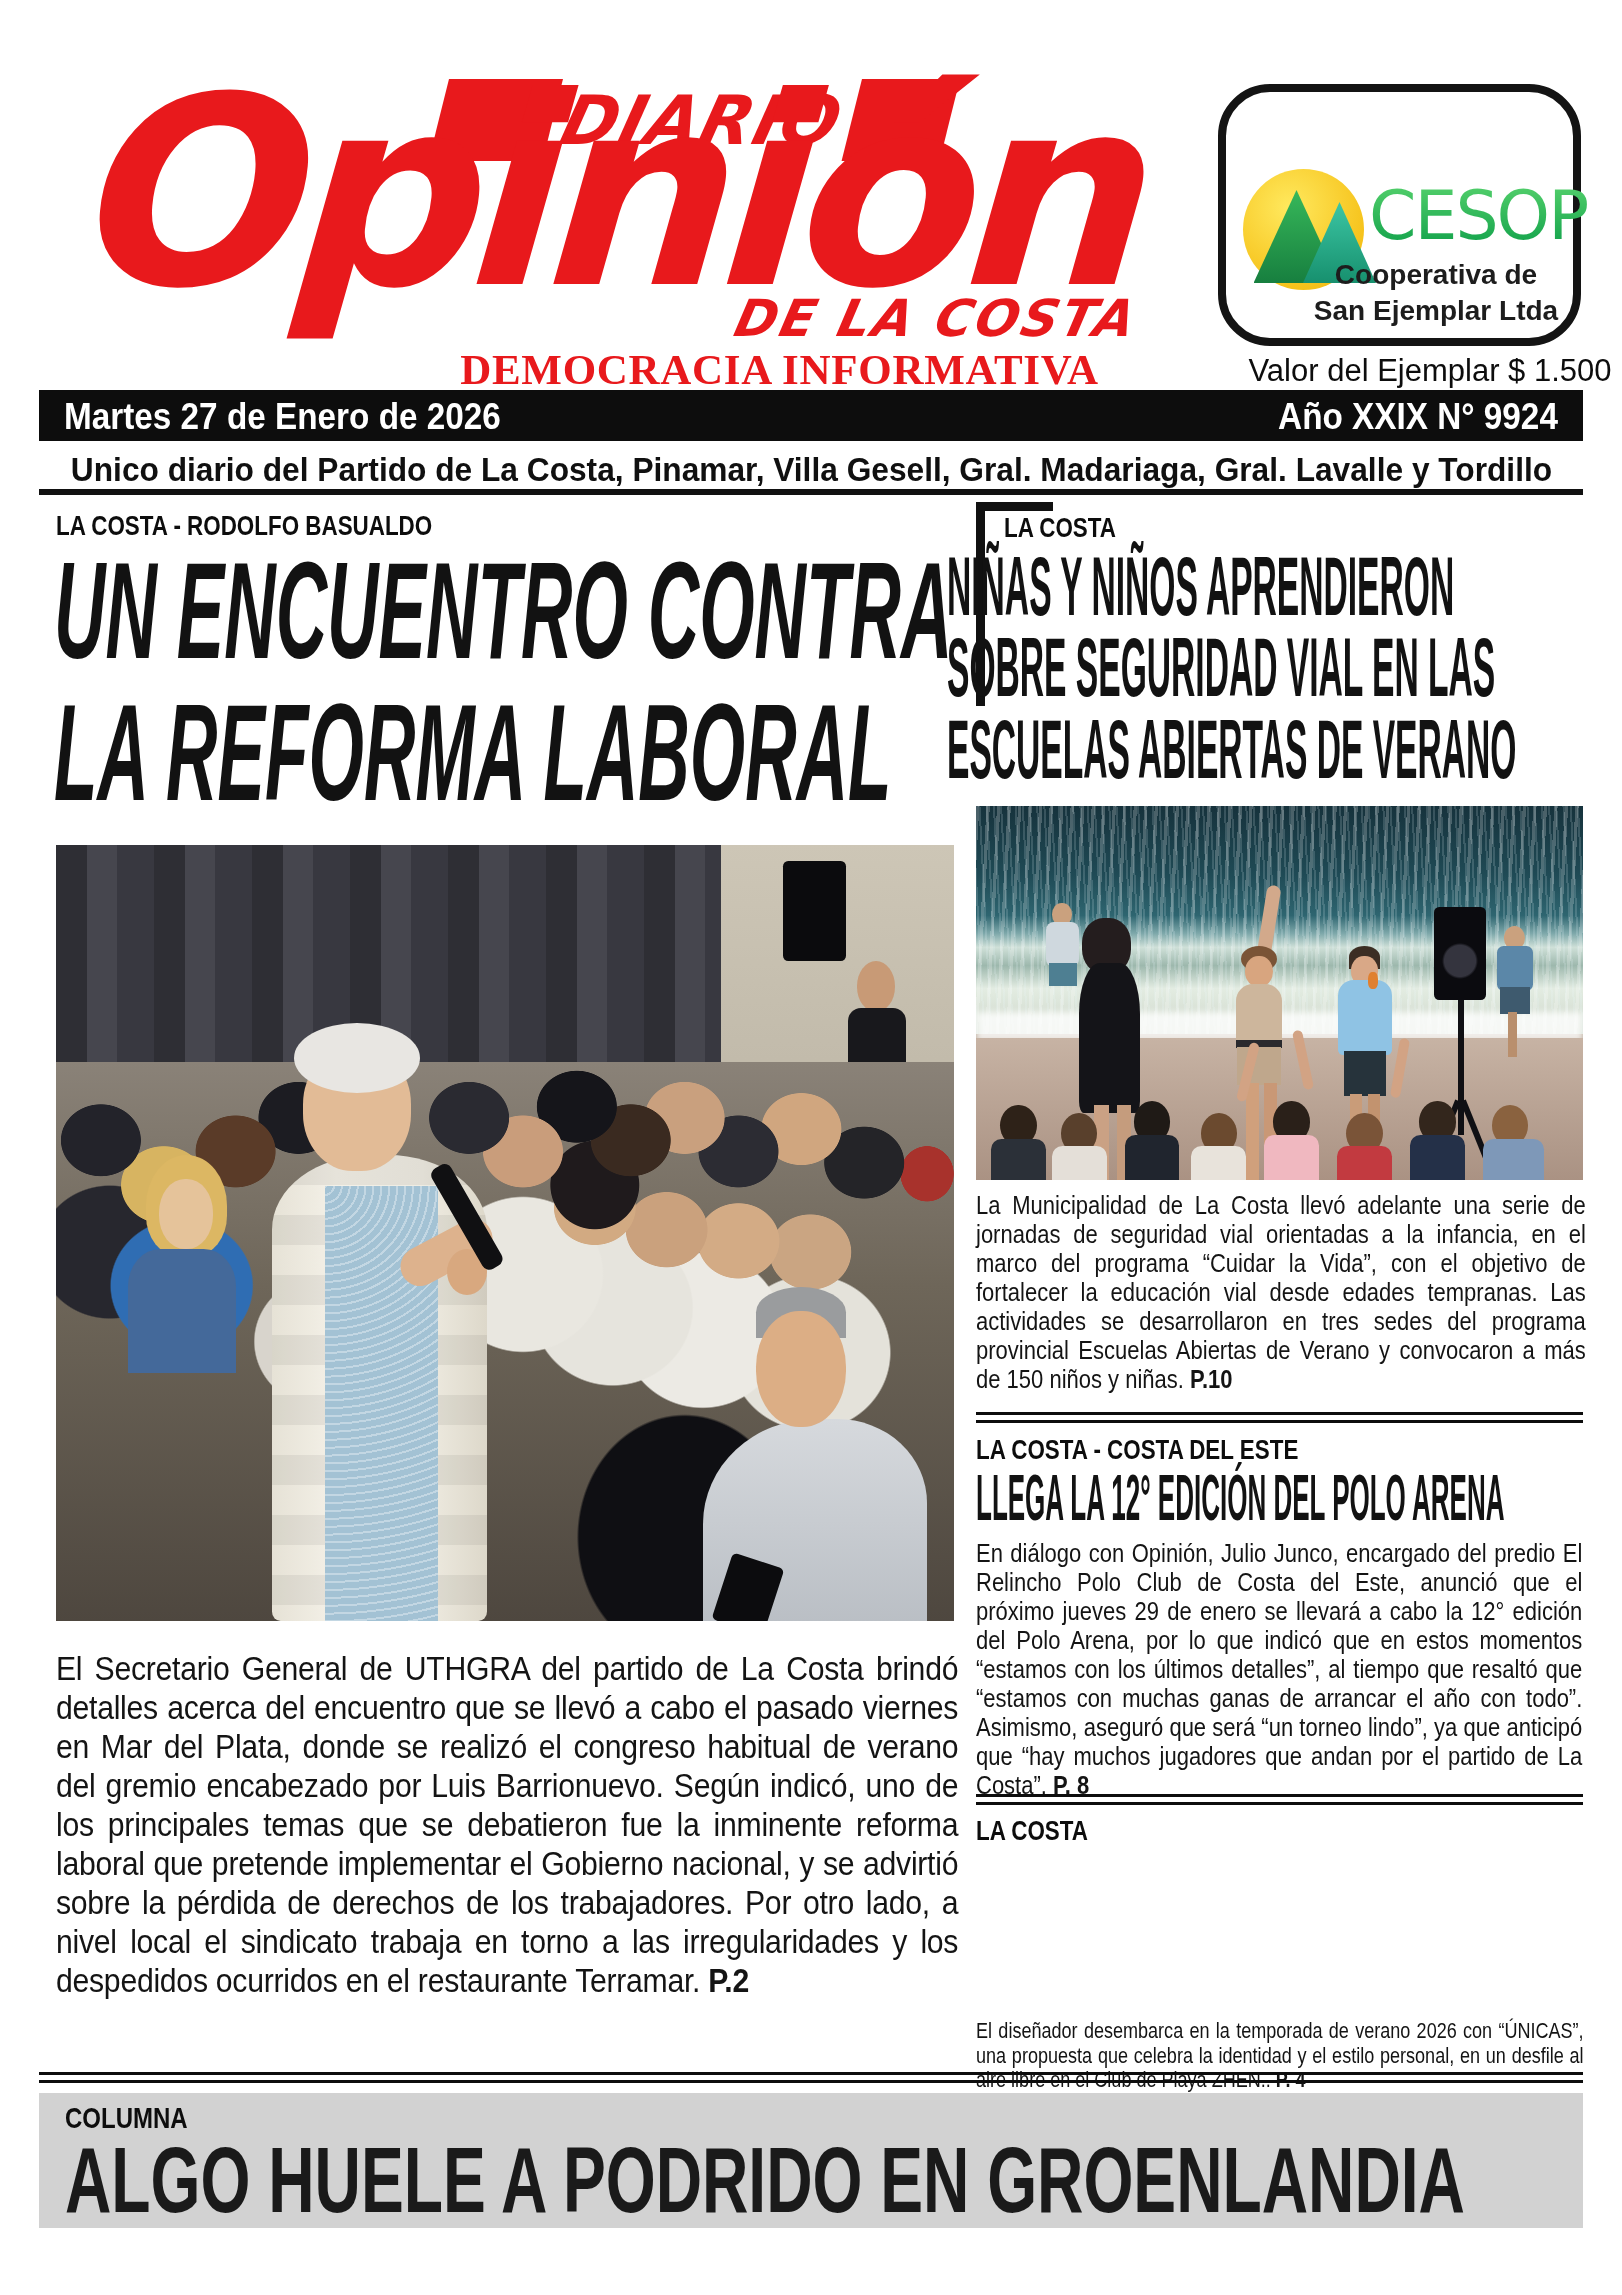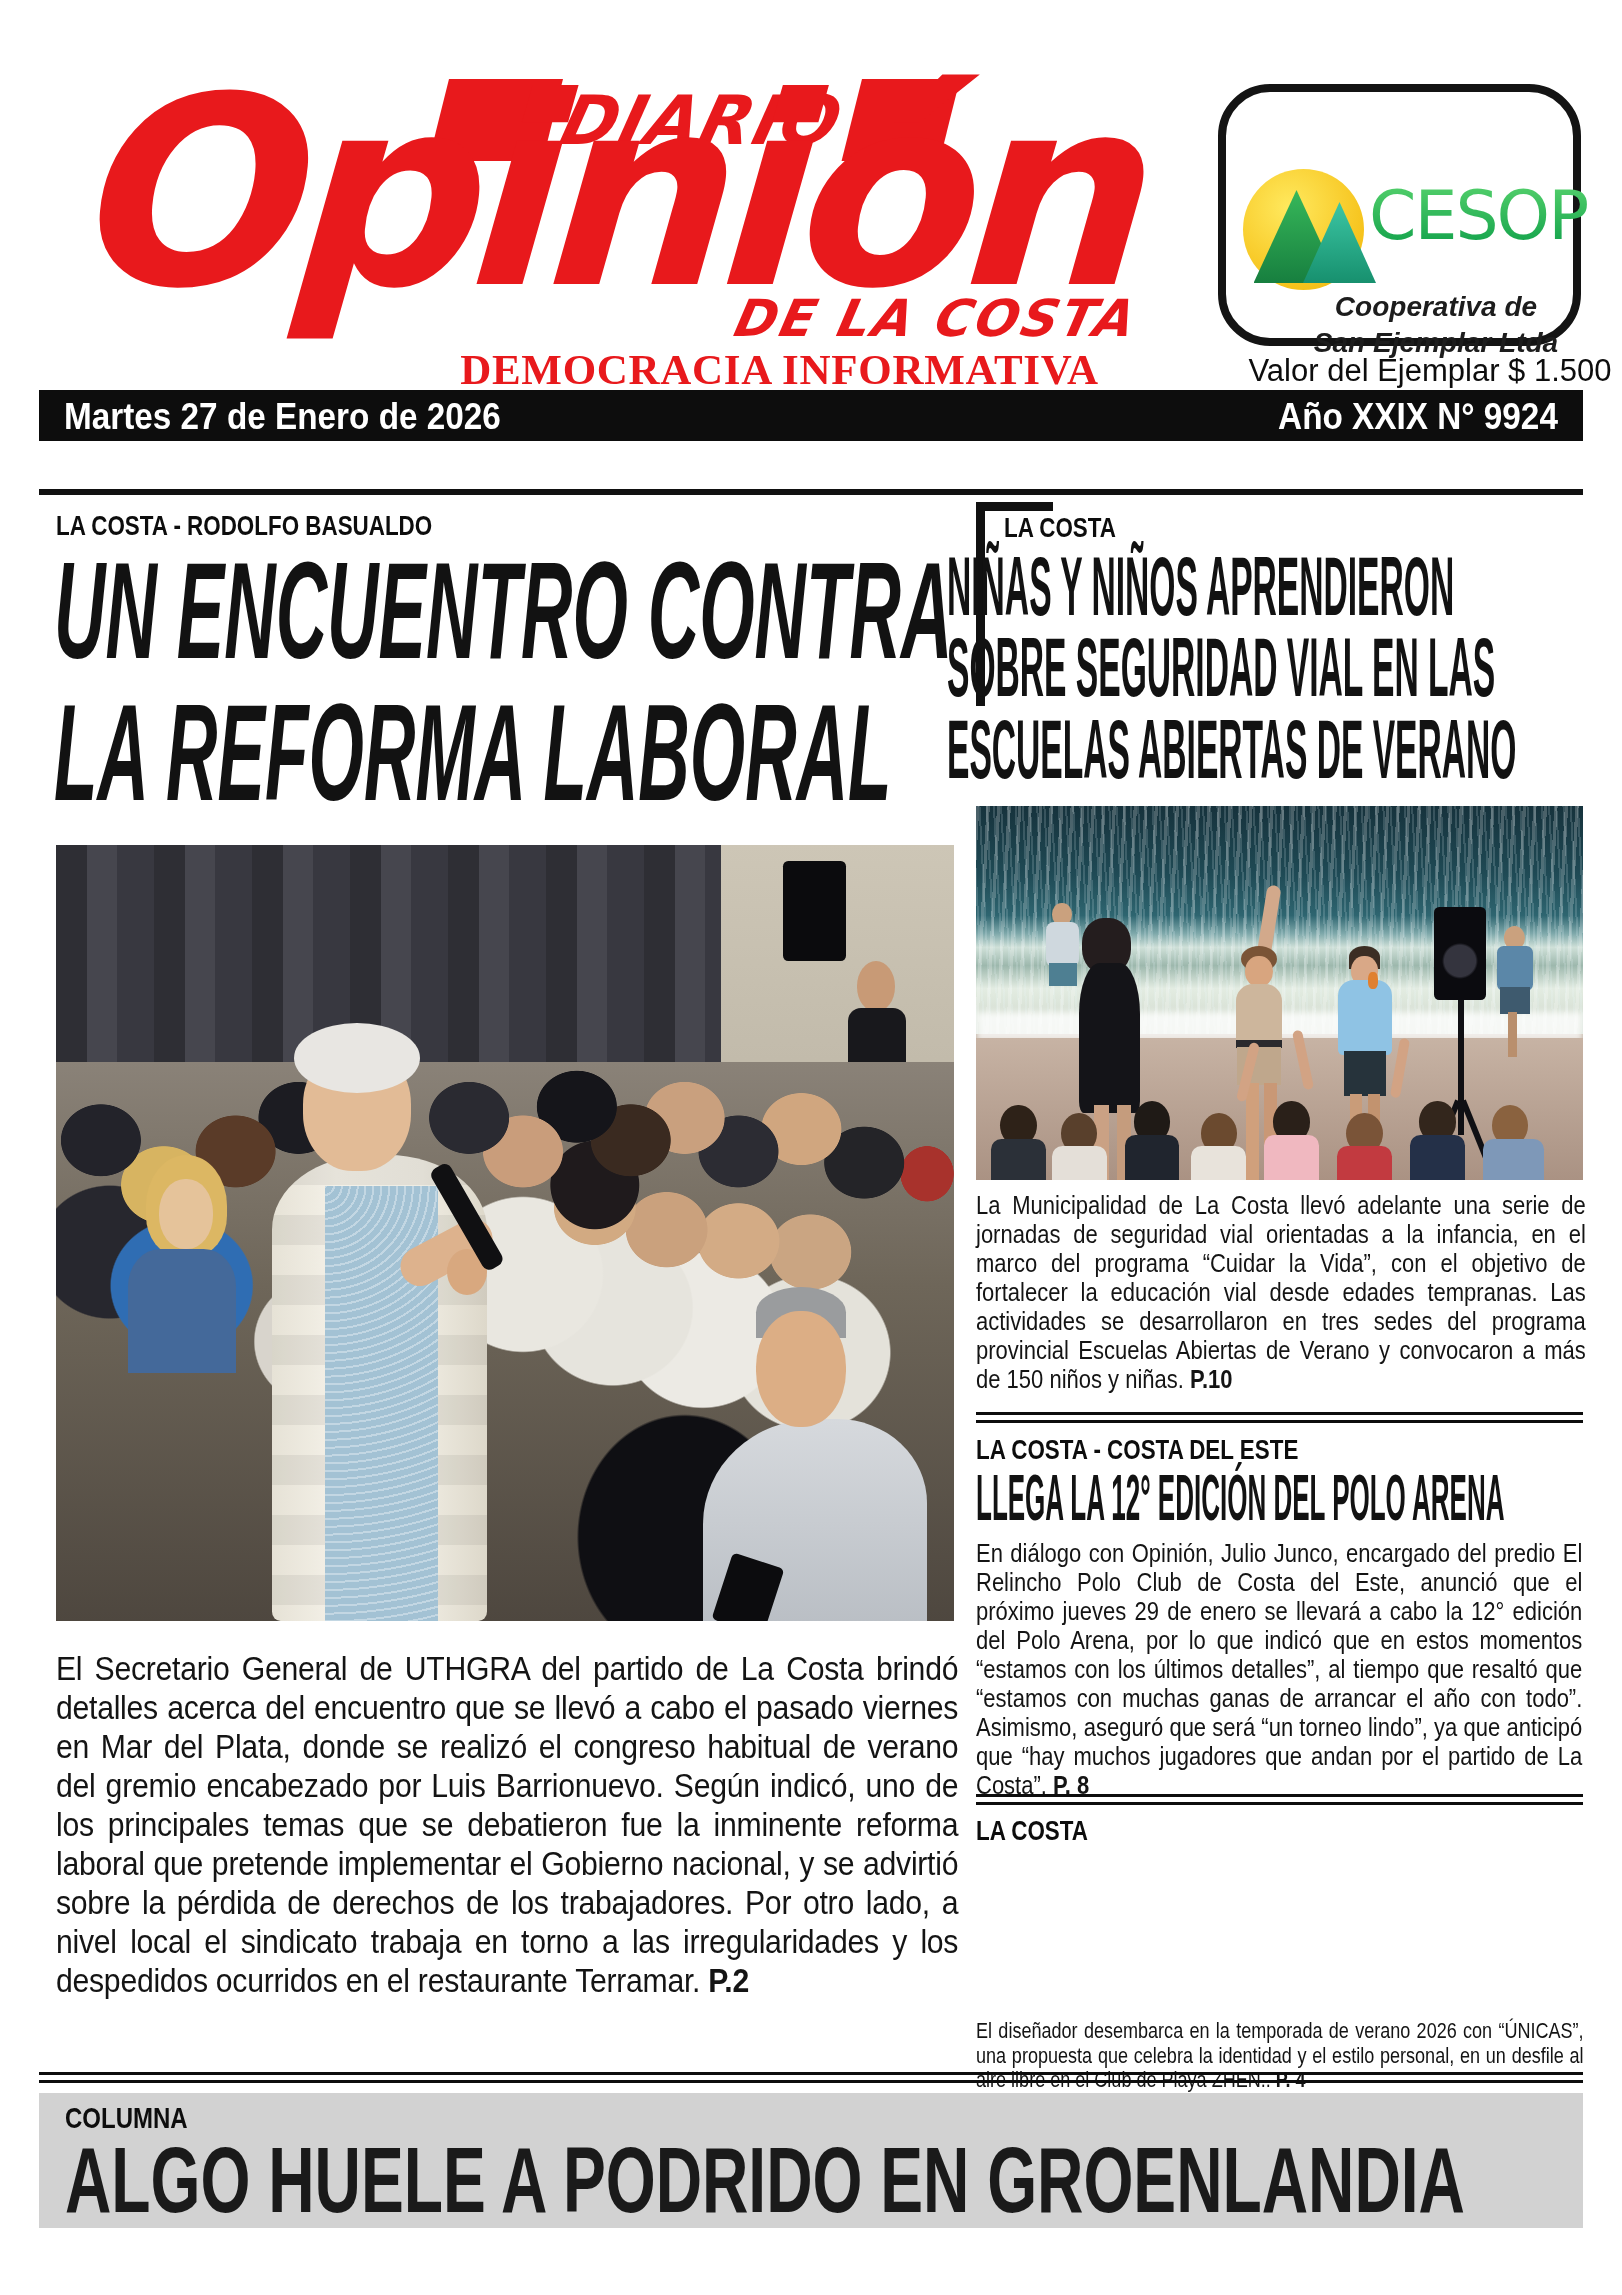--- a/index.html
+++ b/index.html
@@ -28,21 +28,21 @@
   #logo-slogan { font-family:"Liberation Serif", serif; font-weight:bold; font-size:43px;
     color:var(--red); letter-spacing:0.7px; text-align:center; }
 
   
   #cesop-box { border:8.5px solid #141414; border-radius:52px; background:#fff; }
   #cesop-circle { border-radius:50%; background:radial-gradient(circle at 38% 32%, #ffe95e, #f6c31c 70%, #eab412); }
   .cesop-tri { clip-path:polygon(50% 0, 100% 100%, 0 100%); }
   #cesop-name { font-family:"DejaVu Sans", sans-serif; font-weight:normal; font-size:68px; letter-spacing:-2px;
     background:linear-gradient(180deg,#5bd56f,#0a9c47); -webkit-background-clip:text; background-clip:text;
     color:transparent; -webkit-text-fill-color:transparent; }
-  #cesop-taglines { font-style:italic; font-weight:bold; font-size:28px; line-height:1.3; color:#1d1d1d; text-align:center;margin-top:32px; }
+  #cesop-taglines { font-weight:bold; font-size:28px; line-height:1.3; color:#1d1d1d; text-align:center; }
   #price-line { font-size:31px; color:#0d0d0d; text-align:center; }
 
   
   #date-bar { background:var(--ink); color:#fff; }
   #date-bar .bar-txt { font-weight:bold; font-size:37px; white-space:nowrap; }
   #coverage-line { text-align:center; }
   #coverage-line span { display:inline-block; font-weight:bold; font-size:33px; color:#101010; transform:scaleX(.96); white-space:nowrap; }
   #top-rule { background:#111; }
 
   
@@ -176,20 +176,23 @@
       <div>Cooperativa de</div>
       <div>San Ejemplar Ltda</div>
     </div>
   </div>
   <div class="abs" id="price-line" style="left:1248px; top:353px; width:364px;">Valor del Ejemplar $ 1.500</div>
 
   <div class="abs" id="date-bar" style="left:39px; top:390px; width:1544px; height:51px;">
     <div class="abs bar-txt" style="left:25px; top:5.9px; transform:scaleX(.9); transform-origin:0 0;">Martes 27 de Enero de 2026</div>
     <div class="abs bar-txt" style="right:25px; top:5.9px; transform:scaleX(.9); transform-origin:100% 0;">Año XXIX N° 9924</div>
   </div>
+  <div class="abs" id="coverage-line" style="left:39px; top:451px; width:1544px;">
+    <span>Unico diario del Partido de La Costa, Pinamar, Villa Gesell, Gral. Madariaga, Gral. Lavalle y Tordillo</span>
+  </div>
   <div class="abs" id="top-rule" style="left:39px; top:489px; width:1544px; height:5.9px;"></div>
 
   <div class="abs kicker" style="left:56px; top:510px; font-size:28px;">LA COSTA - RODOLFO BASUALDO</div>
 
   <div class="abs" style="left:54px; top:540px; width:903px;font-style:italic;">
     <div class="cond" style="width:1832px; transform:scaleX(.52);">
       <div class="hl-line" style="font-size:137px; line-height:1.04;">UN ENCUENTRO CONTRA</div>
       <div class="hl-line" style="font-size:137px; line-height:1.04;">LA REFORMA LABORAL</div>
     </div>
   </div>

